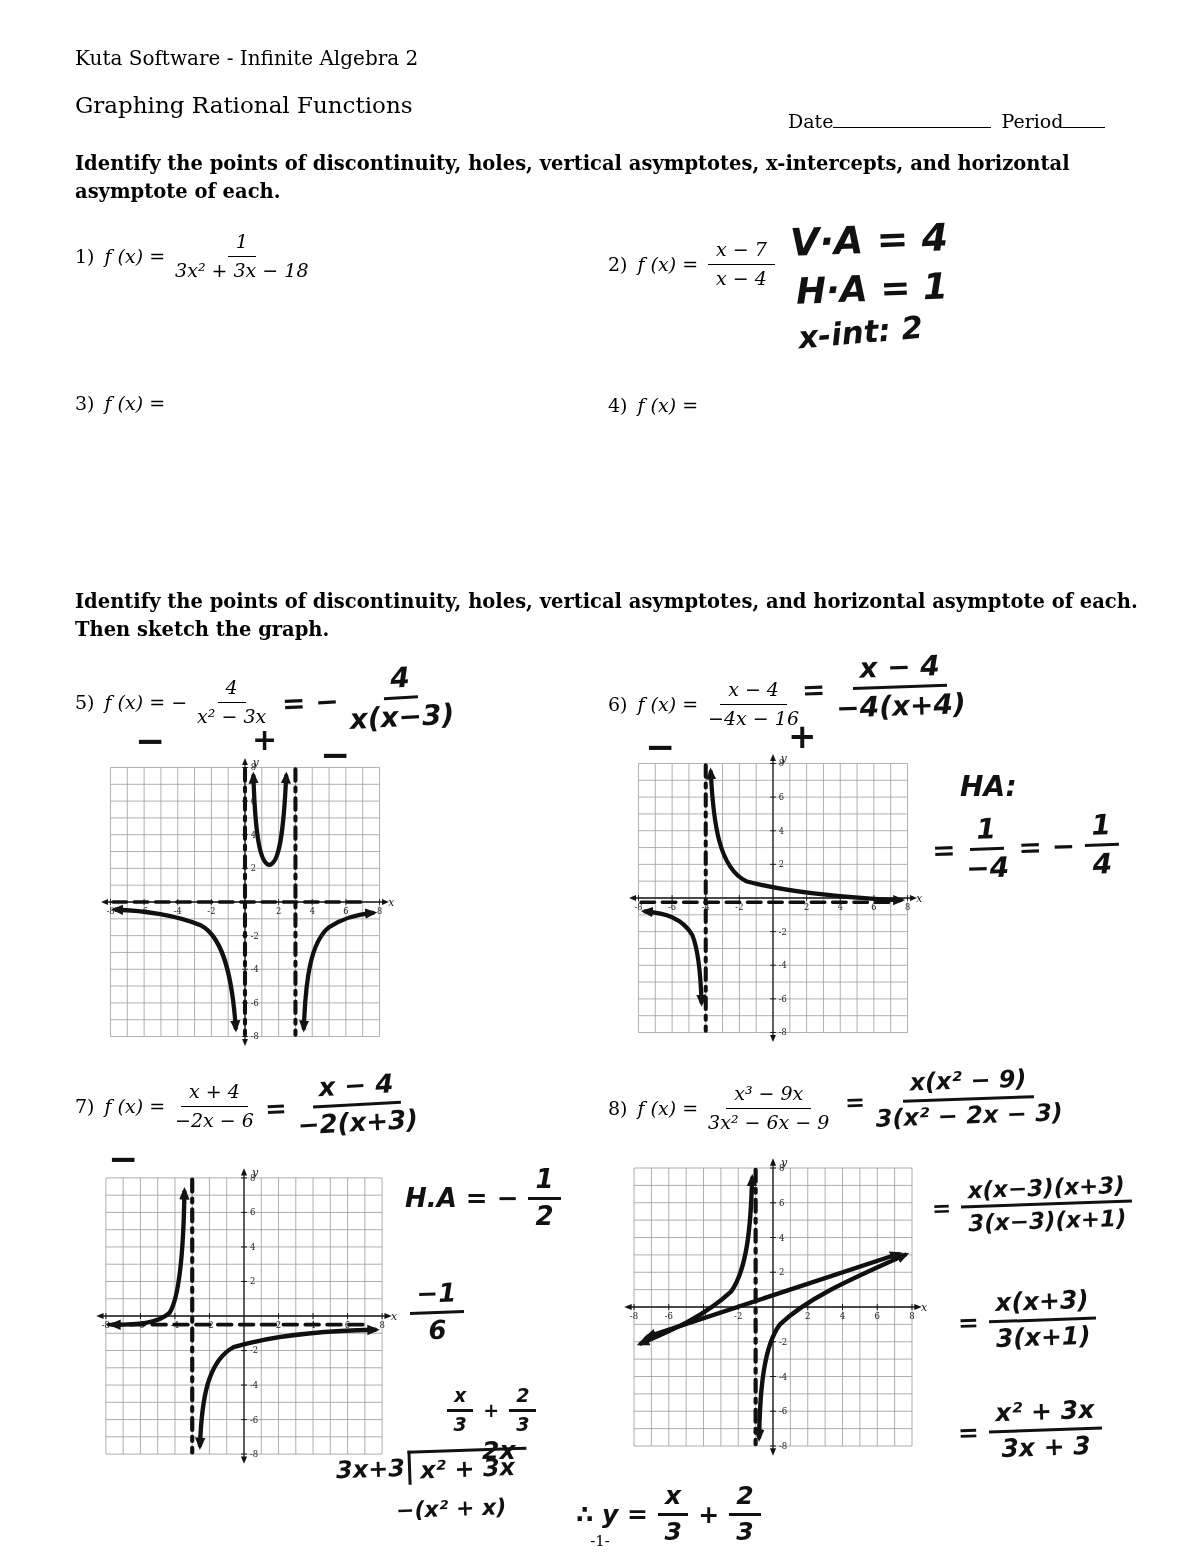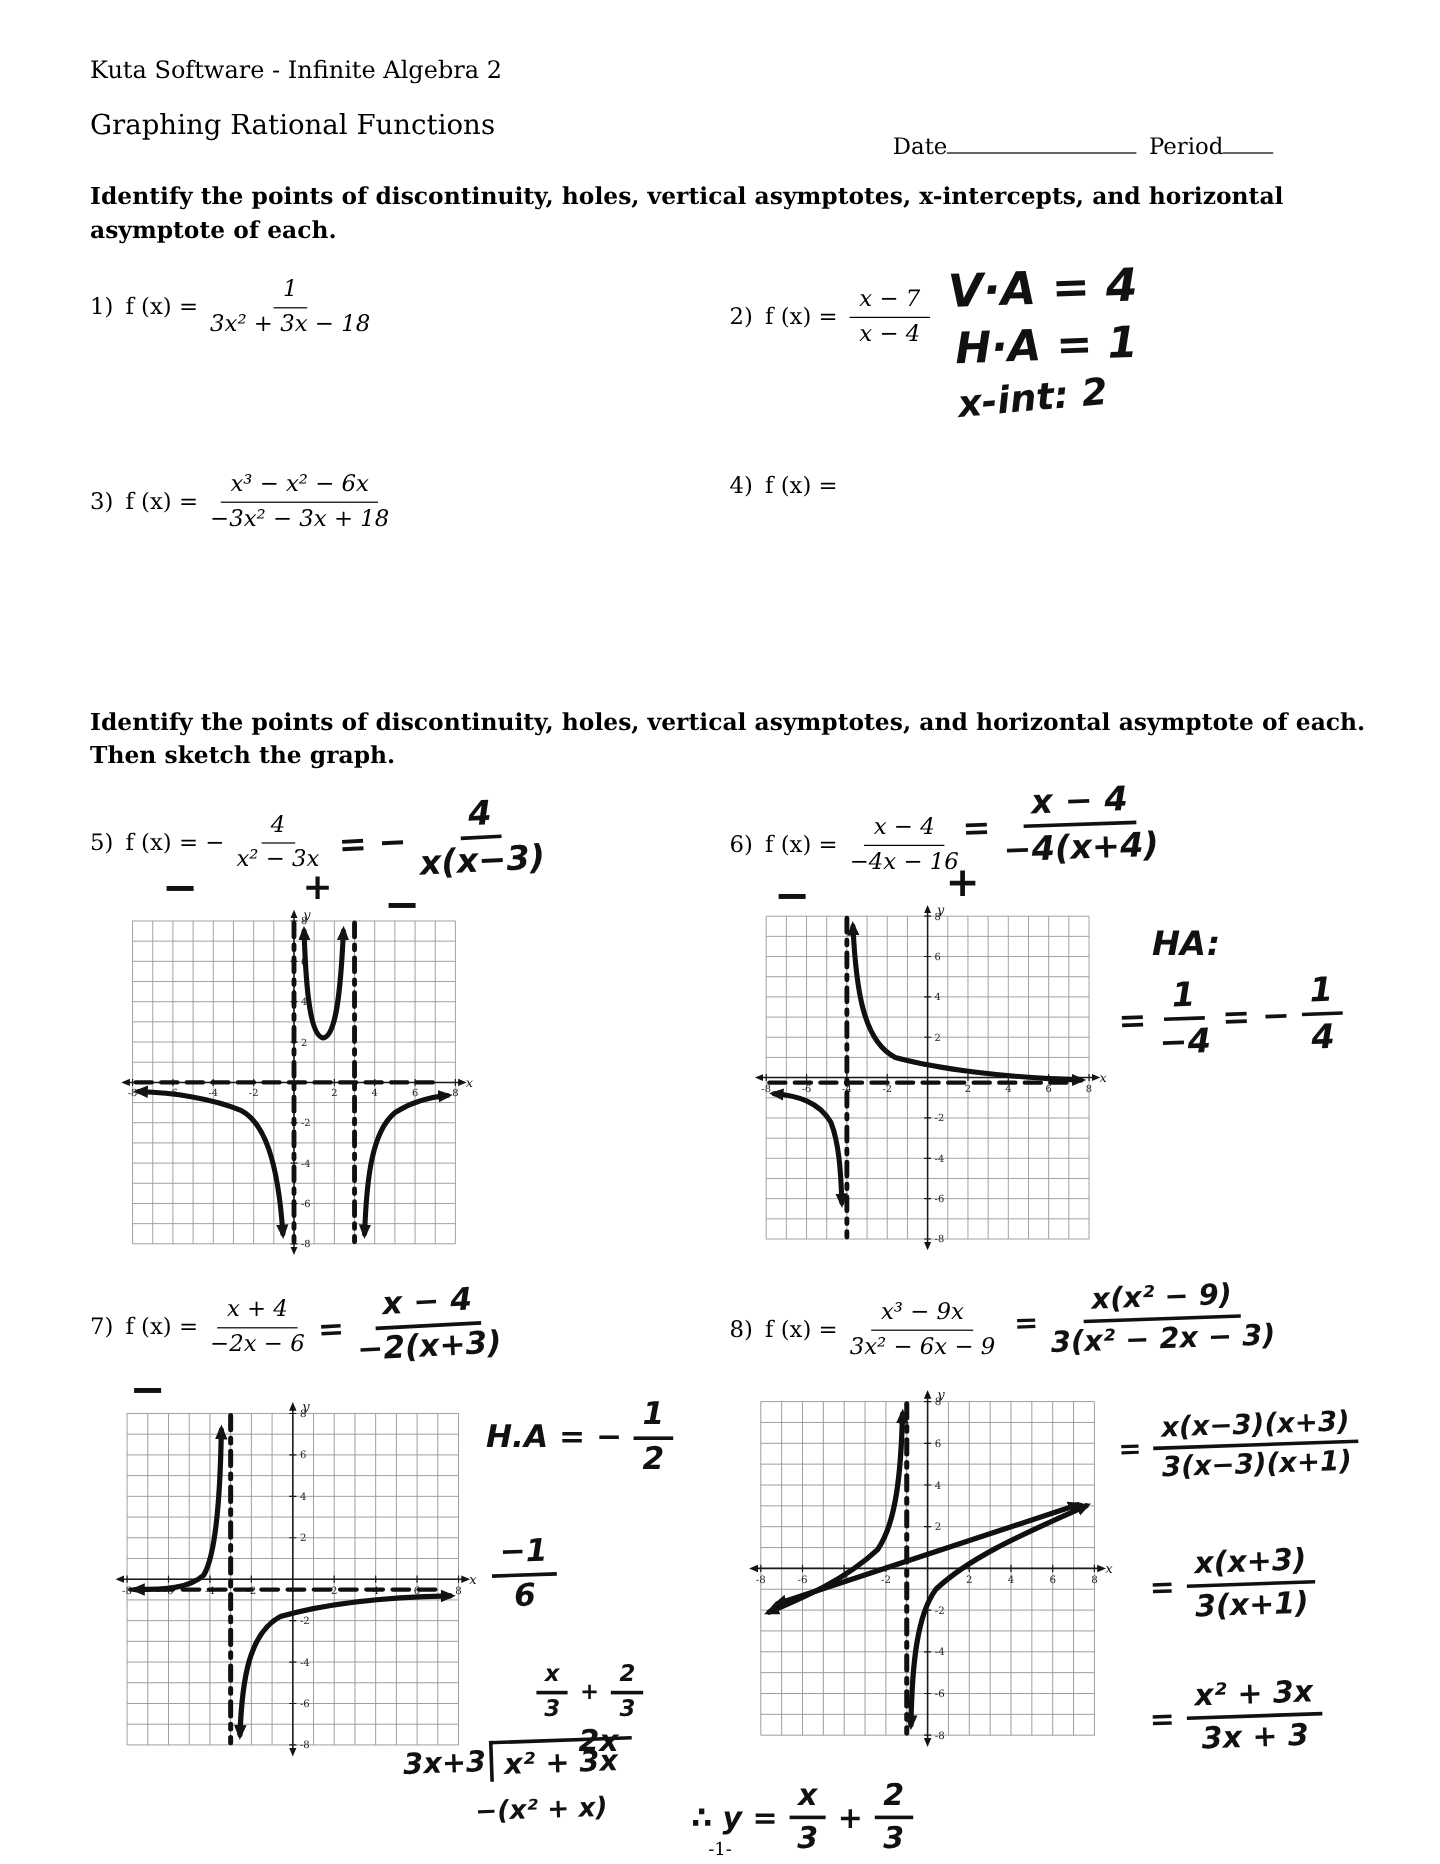--- a/index.html
+++ b/index.html
@@ -1,20 +1,20 @@
 <!DOCTYPE html>
 <html><head>
 <meta charset="utf-8">
 <style>
   *{margin:0;padding:0;box-sizing:border-box;}
   html,body{background:#ffffff;}
   .page{position:relative;width:1200px;height:1553px;background:#ffffff;color:#000;
         font-family:"DejaVu Serif",serif;overflow:hidden;margin:0 auto;}
   .abs{position:absolute;}
-  .math{}
+  .math{font-style:italic;}
   .prob{display:flex;align-items:center;gap:10px;font-size:19px;}
   .prob .plabel{font-style:normal;}
   .frac{display:inline-flex;flex-direction:column;align-items:center;font-style:italic;line-height:1.25;}
   .frac .top{padding:0 8px 2px;border-bottom:1.3px solid #000;}
   .frac .bot{padding-top:2px;}
   .uline{display:inline-block;border-bottom:1.5px solid #000;height:0.95em;vertical-align:baseline;}
   .instr{font-weight:bold;font-size:19.5px;line-height:1.42;}
   
   .hw{font-family:"DejaVu Sans",sans-serif;font-weight:700;font-style:italic;color:#111;}
   .hwrow{display:inline-flex;align-items:center;gap:10px;}
@@ -27,21 +27,21 @@
   .rot-5{transform:rotate(-5deg);}
   svg{display:block;}
 </style>
 </head>
 <body>
 
 <div class="page">
 
   <div class="abs" style="left:75px;top:46px;font-size:20px">Kuta Software - Infinite Algebra 2</div>
   <div class="abs" style="left:75px;top:92px;font-size:23px">Graphing Rational Functions</div>
-  <div class="abs" style="left:744px;top:110px;font-size:19px">
+  <div class="abs" style="left:788px;top:110px;font-size:19px">
     <span>Date</span><span class="uline" style="width:158px"></span><span style="margin-left:10px">Period</span><span class="uline" style="width:42px"></span>
   </div>
 
   <div class="abs instr" style="left:75px;top:150px;width:1070px">Identify the points of discontinuity, holes, vertical asymptotes, x-intercepts, and horizontal asymptote of each.</div>
 
   <div class="abs prob" style="left:75px;top:230px">
     <span class="plabel">1)</span>
     <span class="math">f (x) =</span>
     <span class="frac">
       <span class="top">1</span>
@@ -58,24 +58,20 @@
     </span>
   </div>
 
   <div class="abs hw rot-2" style="left:790px;top:218px;font-size:38px">V·A = 4</div>
   <div class="abs hw rot-2" style="left:796px;top:268px;font-size:36px">H·A = 1</div>
   <div class="abs hw rot-5" style="left:798px;top:314px;font-size:31px">x-int: 2</div>
 
   <div class="abs prob" style="left:75px;top:392px">
     <span class="plabel">3)</span>
     <span class="math">f (x) =</span>
-    <span class="frac">
-      <span class="top">x³ − x² − 6x</span>
-      <span class="bot">−3x² − 3x + 18</span>
-    </span>
   </div>
 
   <div class="abs prob" style="left:608px;top:394px">
     <span class="plabel">4)</span>
     <span class="math">f (x) =</span>
   </div>
 
   <div class="abs instr" style="left:75px;top:588px;width:1070px">Identify the points of discontinuity, holes, vertical asymptotes, and horizontal asymptote of each.  Then sketch the graph.</div>
 
   <div class="abs prob" style="left:75px;top:676px">

